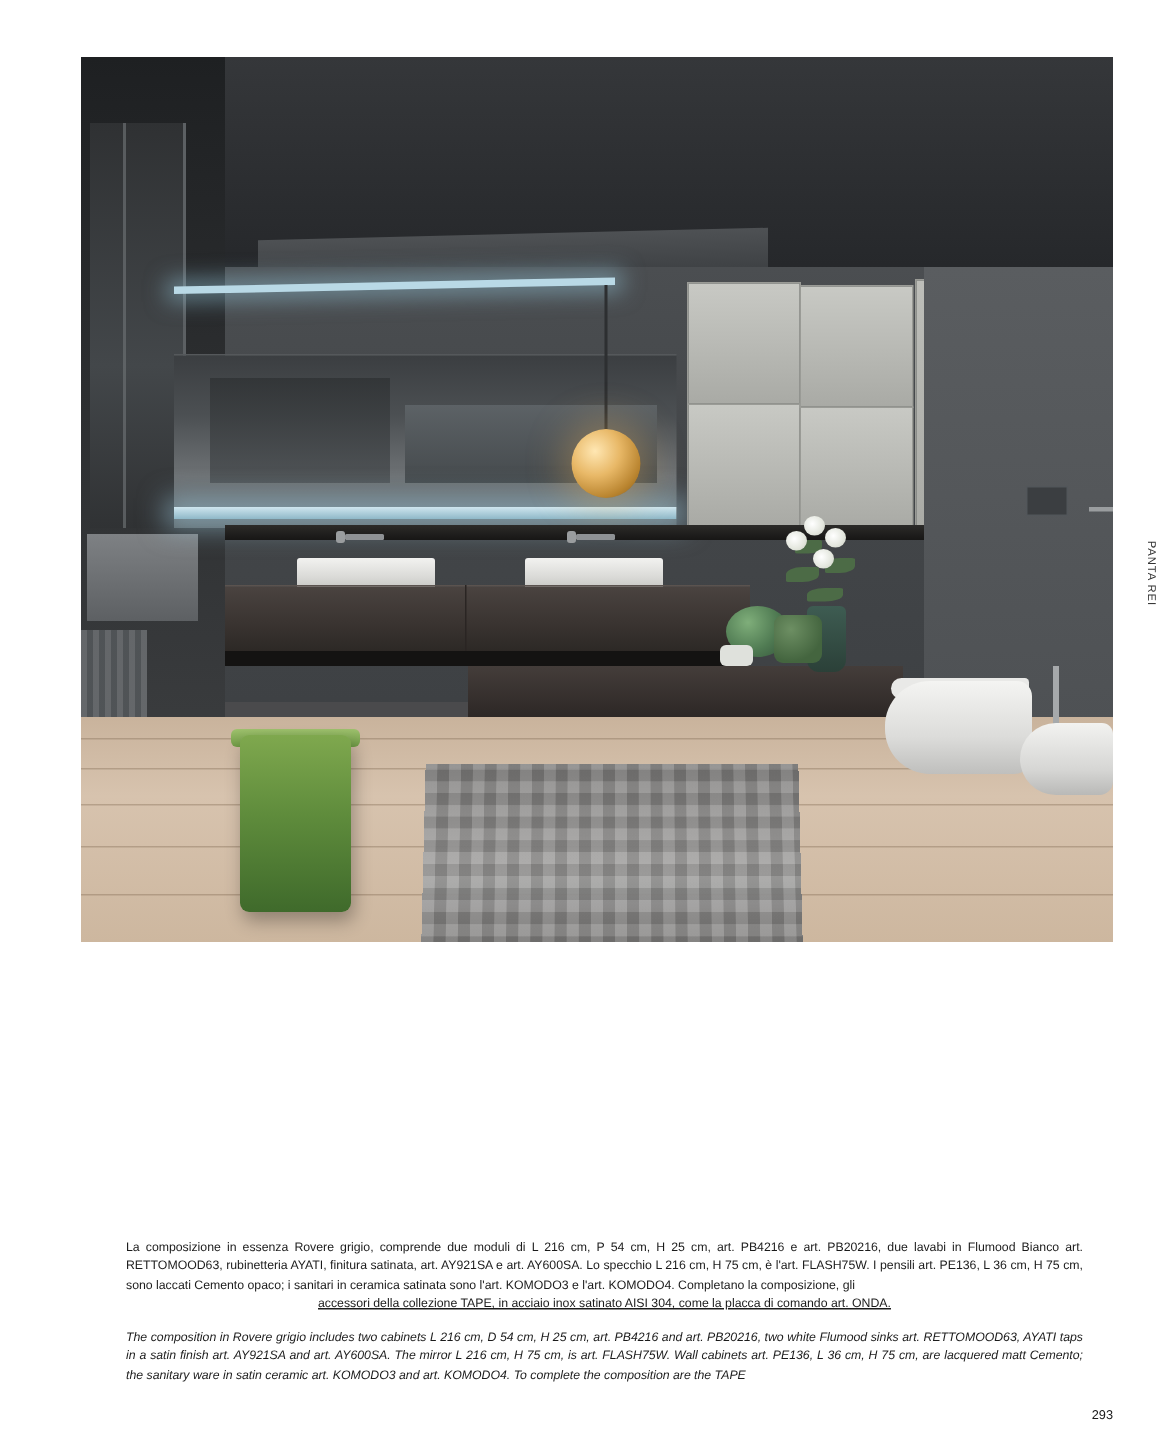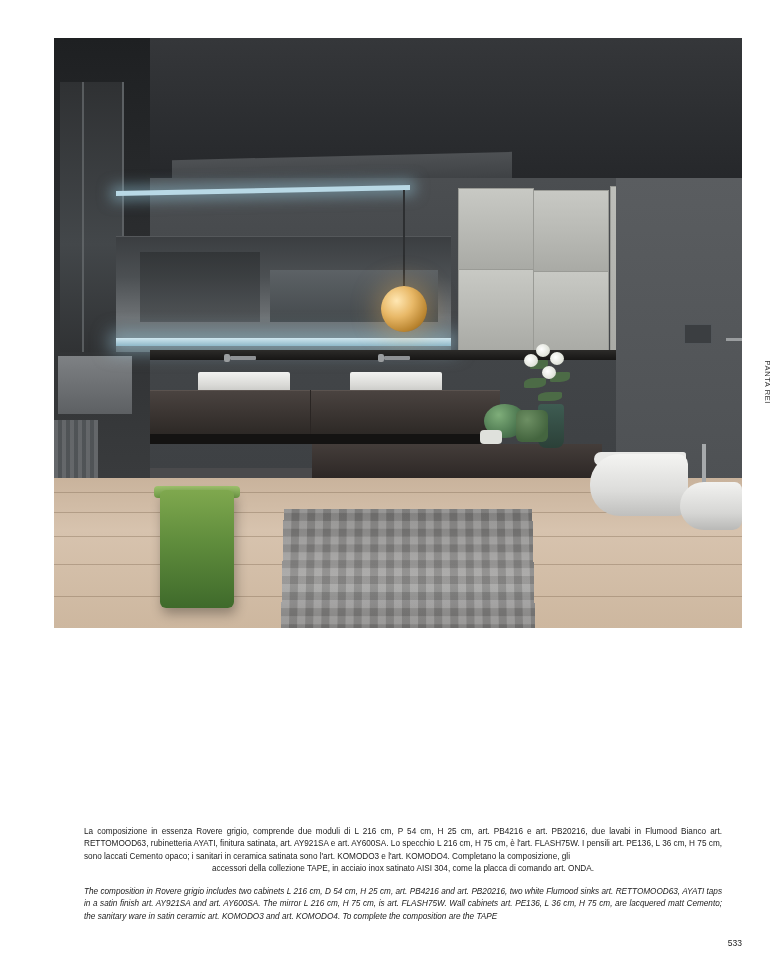--- a/index.html
+++ b/index.html
@@ -348,21 +348,21 @@
     position: absolute;
     left: 72px;
     top: 826px;
     width: 638px;
     font-size: 8.2px;
     line-height: 12.3px;
     color: #1b1b1b;
     text-align: justify;
   }
   .caption-it p { margin: 0; }
-  .caption-it p.last { text-align: center; }
+  .caption-it p.last { text-align: center; text-decoration: underline; }
 
   .caption-en {
     position: absolute;
     left: 72px;
     top: 886px;
     width: 638px;
     font-size: 8.2px;
     line-height: 12.3px;
     color: #1b1b1b;
     font-style: italic;
@@ -472,15 +472,15 @@
 
   <div class="caption-it">
     <p>La composizione in essenza Rovere grigio, comprende due moduli di L 216 cm, P 54 cm, H 25 cm, art. PB4216 e art. PB20216, due lavabi in Flumood Bianco art. RETTOMOOD63, rubinetteria AYATI, finitura satinata, art. AY921SA e art. AY600SA. Lo specchio L 216 cm, H 75 cm, è l'art. FLASH75W. I pensili art. PE136, L 36 cm, H 75 cm, sono laccati Cemento opaco; i sanitari in ceramica satinata sono l'art. KOMODO3 e l'art. KOMODO4. Completano la composizione, gli</p>
     <p class="last">accessori della collezione TAPE, in acciaio inox satinato AISI 304, come la placca di comando art. ONDA.</p>
   </div>
 
   <div class="caption-en">
     <p>The composition in Rovere grigio includes two cabinets L 216 cm, D 54 cm, H 25 cm, art. PB4216 and art. PB20216, two white Flumood sinks art. RETTOMOOD63, AYATI taps in a satin finish art. AY921SA and art. AY600SA. The mirror L 216 cm, H 75 cm, is art. FLASH75W. Wall cabinets art. PE136, L 36 cm, H 75 cm, are lacquered matt Cemento; the sanitary ware in satin ceramic art. KOMODO3 and art. KOMODO4. To complete the composition are the TAPE</p>
   </div>
 
-  <div class="page-number">533</div>
+  <div class="page-number">293</div>
 
 </div>
 
 </body></html>

